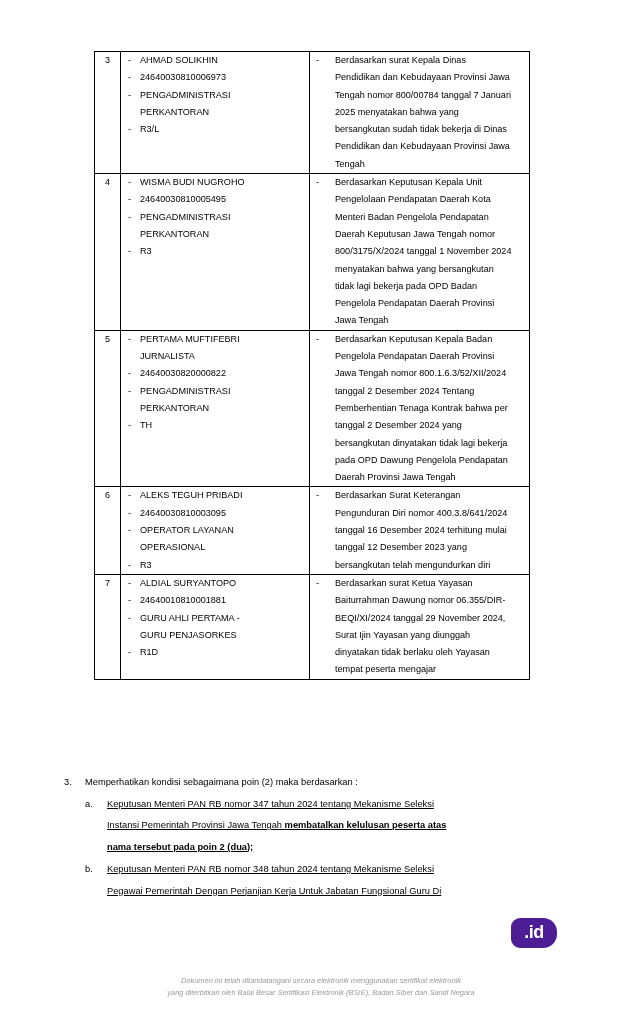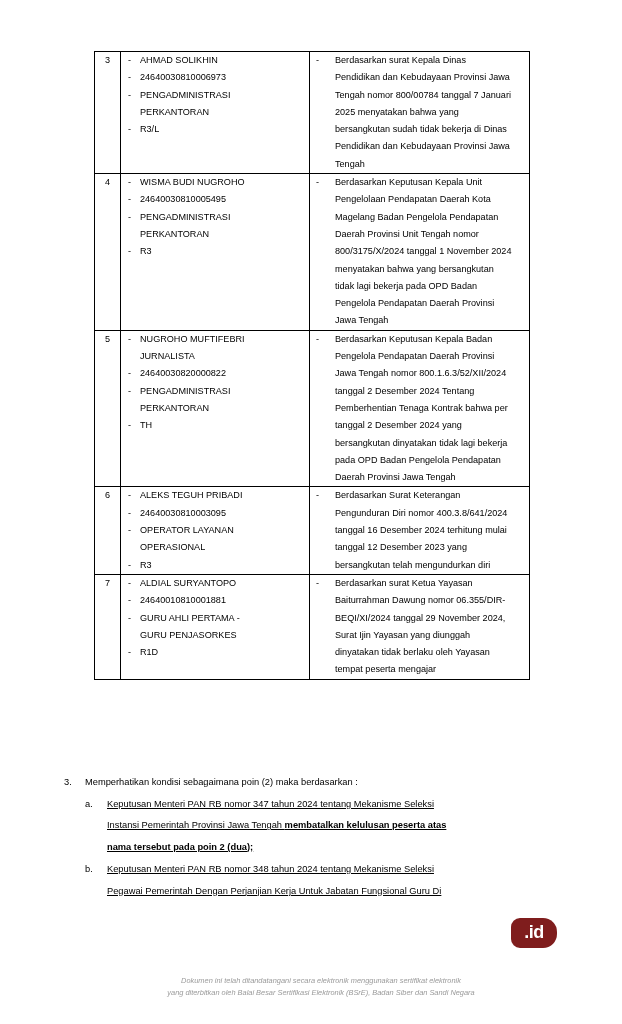--- a/index.html
+++ b/index.html
@@ -117,21 +117,21 @@
   .sub-item .body .last-line { text-align: left; }
   b.strong { font-weight: bold; }
 
   
   .id-badge {
     position: absolute;
     left: 511px;
     top: 918px;
     width: 46px;
     height: 30px;
-    background: #7f1d1d;
+    background: #4c1d95;
     border-radius: 9px 14px 14px 9px;
     color: #ffffff;
     font-size: 18px;
     font-weight: bold;
     letter-spacing: -0.5px;
     display: flex;
     align-items: center;
     justify-content: center;
     line-height: 1;
   }
@@ -239,41 +239,41 @@
                   <span class="txt-line">R3</span>
                 </span>
             </div>
           </td>
           <td class="col-right">
             <div class="item">
               <span class="dash">-</span>
               <span class="txt">
                 <span class="txt-line">Berdasarkan Keputusan Kepala Unit</span>
                 <span class="txt-line">Pengelolaan Pendapatan Daerah Kota</span>
-                <span class="txt-line">Magelang Badan Pengelola Pendapatan</span>
-                <span class="txt-line">Daerah Provinsi Unit Tengah nomor</span>
+                <span class="txt-line">Menteri Badan Pengelola Pendapatan</span>
+                <span class="txt-line">Daerah Keputusan Jawa Tengah nomor</span>
                 <span class="txt-line">800/3175/X/2024 tanggal 1 November 2024</span>
                 <span class="txt-line">menyatakan bahwa yang bersangkutan</span>
                 <span class="txt-line">tidak lagi bekerja pada OPD Badan</span>
                 <span class="txt-line">Pengelola Pendapatan Daerah Provinsi</span>
                 <span class="txt-line">Jawa Tengah</span>
               </span>
             </div>
           </td>
         </tr>
 
         <tr>
           <td class="col-no">
             <span>5</span>
           </td>
           <td class="col-left">
             <div class="item">
               <span class="dash">-</span>
               <span class="txt">
-                <span class="txt-line">NUGROHO MUFTIFEBRI</span>
+                <span class="txt-line">PERTAMA MUFTIFEBRI</span>
                 <span class="txt-line">JURNALISTA</span>
               </span>
             </div>
             <div class="item">
               <span class="dash">-</span>
               <span class="txt">
                   <span class="txt-line">24640030820000822</span>
                 </span>
             </div>
             <div class="item">
@@ -294,21 +294,21 @@
             <div class="item">
               <span class="dash">-</span>
               <span class="txt">
                 <span class="txt-line">Berdasarkan Keputusan Kepala Badan</span>
                 <span class="txt-line">Pengelola Pendapatan Daerah Provinsi</span>
                 <span class="txt-line">Jawa Tengah nomor 800.1.6.3/52/XII/2024</span>
                 <span class="txt-line">tanggal 2 Desember 2024 Tentang</span>
                 <span class="txt-line">Pemberhentian Tenaga Kontrak bahwa per</span>
                 <span class="txt-line">tanggal 2 Desember 2024 yang</span>
                 <span class="txt-line">bersangkutan dinyatakan tidak lagi bekerja</span>
-                <span class="txt-line">pada OPD Badan Pengelola Pendapatan</span>
+                <span class="txt-line">pada OPD Dawung Pengelola Pendapatan</span>
                 <span class="txt-line">Daerah Provinsi Jawa Tengah</span>
               </span>
             </div>
           </td>
         </tr>
 
         <tr>
           <td class="col-no">
             <span>6</span>
           </td>

